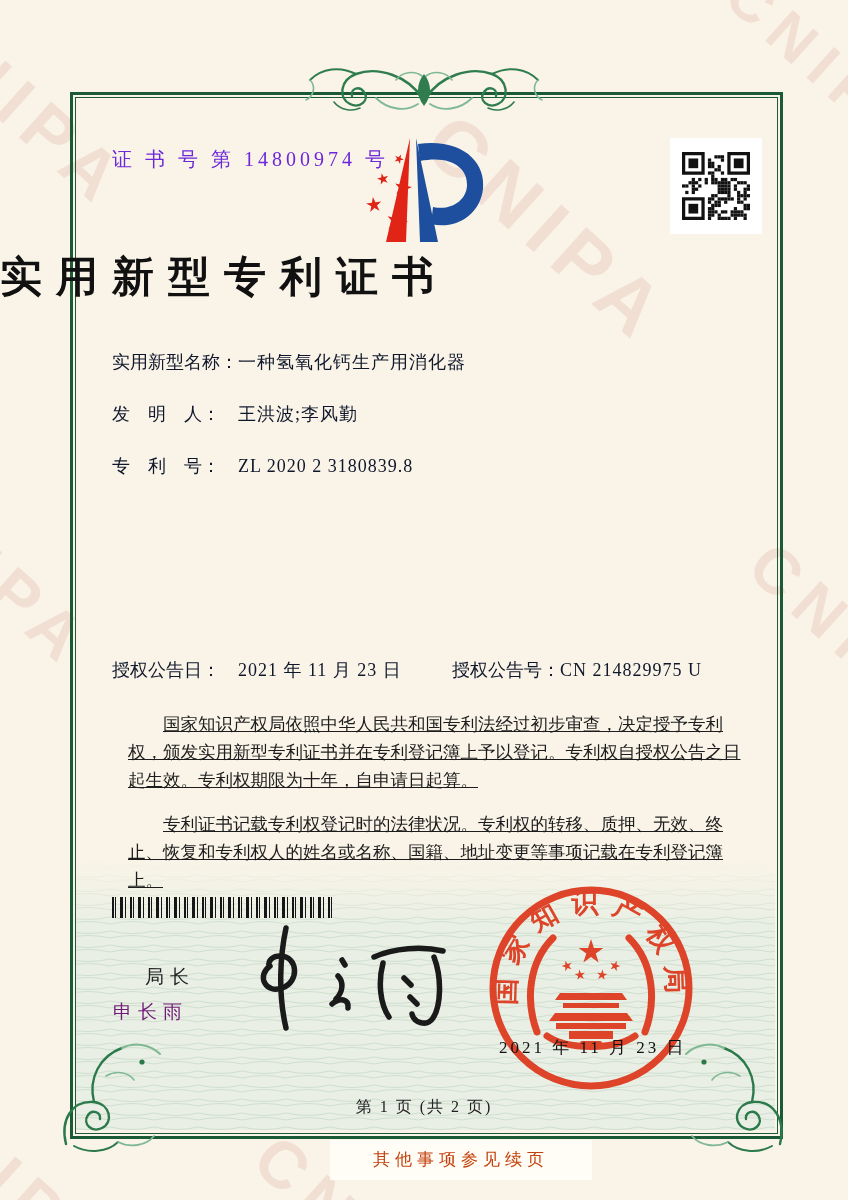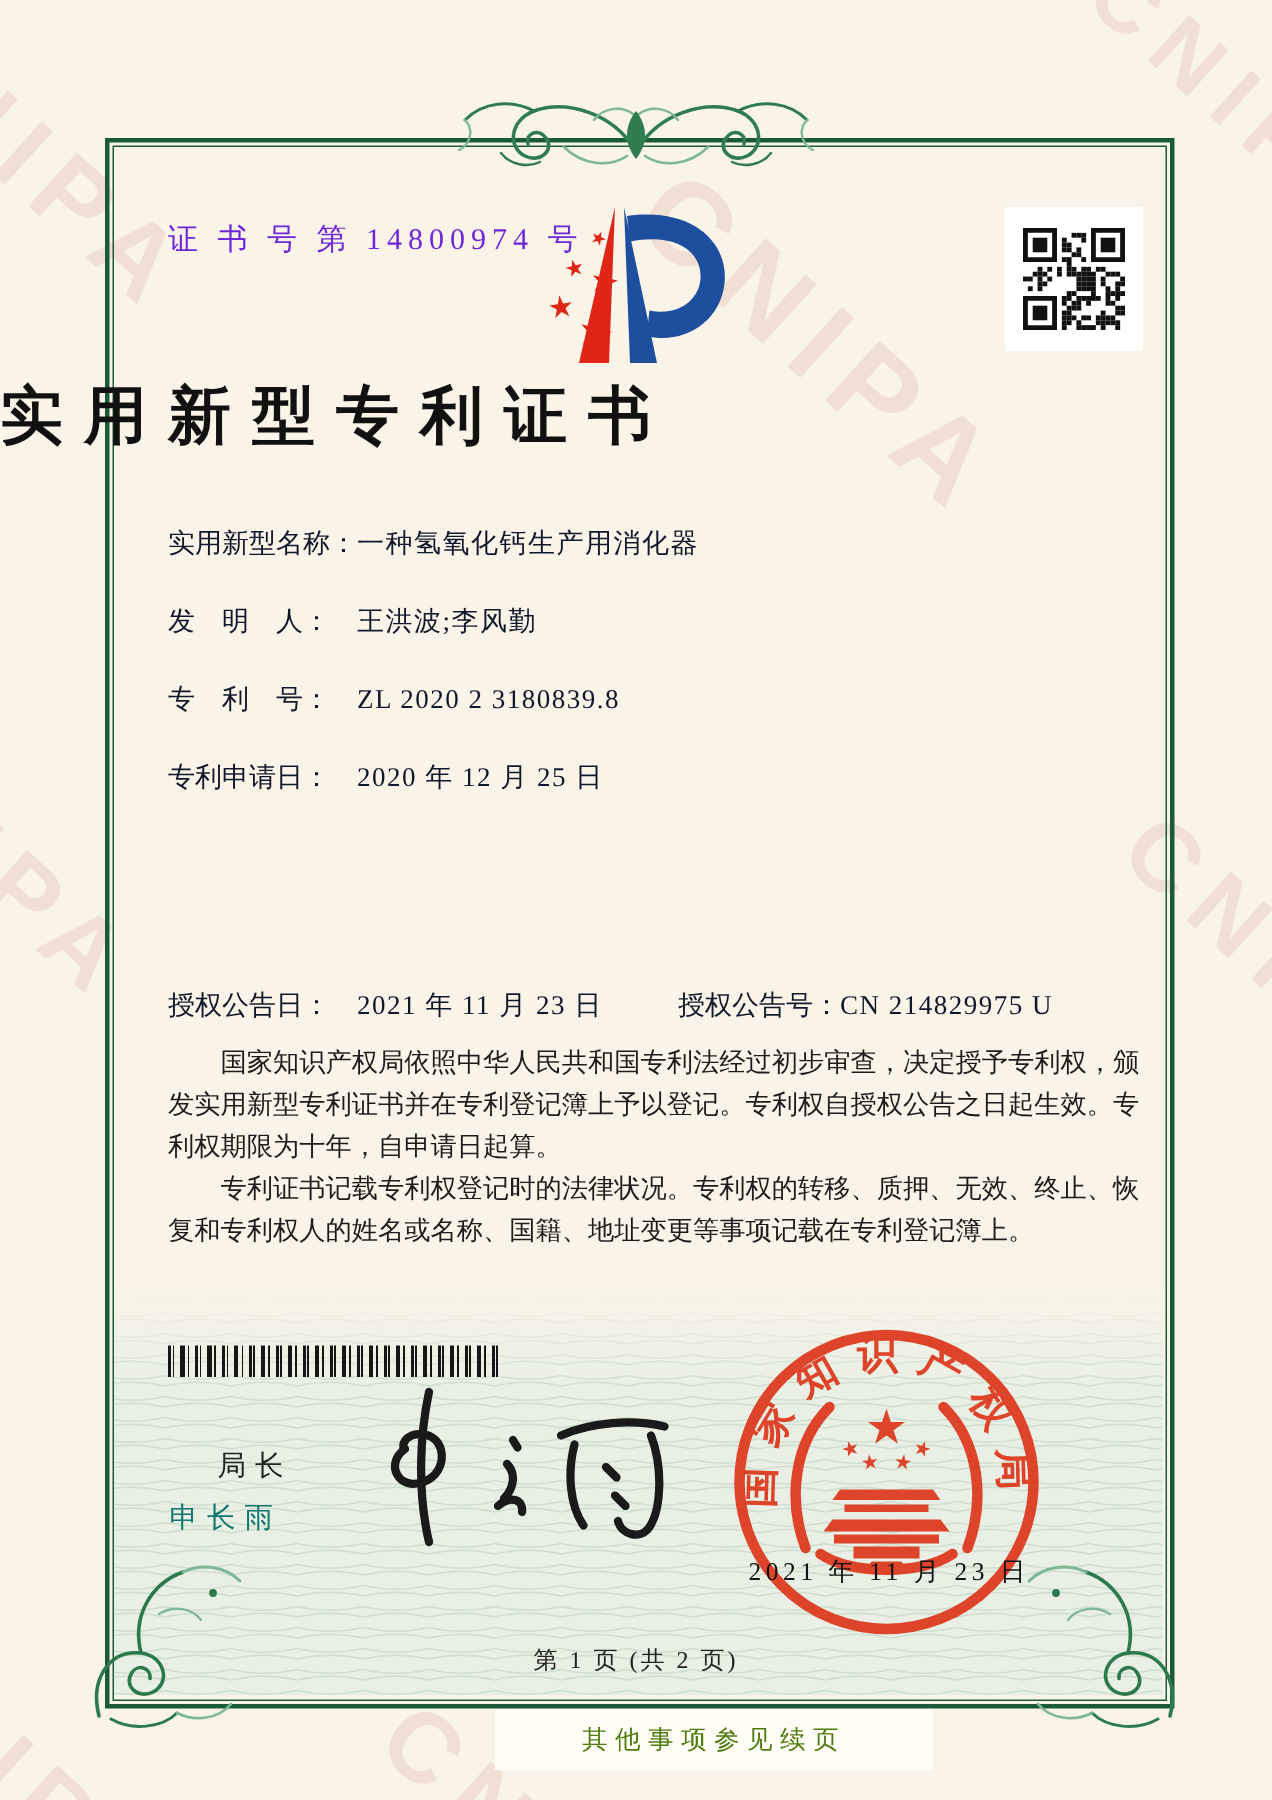--- a/index.html
+++ b/index.html
@@ -31,40 +31,40 @@
   .title{position:absolute;left:0;width:100%;top:249px;text-align:left;
          font-size:42px;font-weight:bold;color:#111;letter-spacing:14px;}
 
   .row{position:absolute;left:112px;font-size:18px;color:#0f172a;white-space:nowrap;}
   .row .lbl{display:inline-block;width:126px;}
   .row .val{letter-spacing:1px;}
   .row .val-fixed{display:inline-block;width:214px;letter-spacing:1px;}
 
   .paras{position:absolute;left:112px;top:694px;width:652px;font-size:17.5px;
          line-height:28px;color:#1c1c1c;}
-  .paras p{margin:0;text-indent:2em;}
+  .paras p{margin:16px;text-indent:2em;text-decoration:underline;}
 
   .barcode{position:absolute;left:112px;top:897px;width:223px;height:21px;
      background:
        repeating-linear-gradient(90deg,#161616 0 2px,rgba(0,0,0,0) 2px 3px,
          #161616 3px 4px,rgba(0,0,0,0) 4px 8px,#161616 8px 11px,rgba(0,0,0,0) 11px 13px,
          #161616 13px 14px,rgba(0,0,0,0) 14px 18px);}
 
   .juzhang{position:absolute;left:113px;top:964px;font-size:19px;color:#222;letter-spacing:6px;margin-left:32px;}
-  .juname{position:absolute;left:113px;top:999px;font-size:19px;color:#0f766e;letter-spacing:6px;}
+  .juname{position:absolute;left:113px;top:999px;font-size:19px;color:#701a75;letter-spacing:6px;}
   .sign{position:absolute;left:246px;top:922px;}
 
   .seal{position:absolute;left:485px;top:882px;}
   .sealdate{position:absolute;left:499px;top:1036px;font-size:17px;color:#111;
             letter-spacing:3px;z-index:5;}
 
   .pageinfo{position:absolute;left:0;width:848px;top:1097px;text-align:center;
             font-size:16px;color:#222;letter-spacing:2px;}
-  .note{position:absolute;left:330px;top:1140px;width:292px;height:40px;background:#fffdf6;
-        text-align:center;line-height:40px;font-size:17px;color:#4d7c0f;letter-spacing:5px;}
+  .note{position:absolute;left:330px;top:1140px;width:262px;height:40px;background:#fffdf6;
+        text-align:center;line-height:40px;font-size:17px;color:#c2410c;letter-spacing:5px;}
 
   .ornament-top{position:absolute;left:304px;top:58px;}
   .corner{position:absolute;}
   svg{display:block;}
 </style>
 </head>
 <body>
 
 <div class="page">
 
@@ -319,23 +319,20 @@
 
   <div class="row" style="top:350px">
     <span class="lbl">实用新型名称：</span><span class="val">一种氢氧化钙生产用消化器</span>
   </div>
   <div class="row" style="top:402px">
     <span class="lbl">发　明　人：</span><span class="val">王洪波;李风勤</span>
   </div>
   <div class="row" style="top:454px">
     <span class="lbl">专　利　号：</span><span class="val">ZL 2020 2 3180839.8</span>
   </div>
-  <div class="row" style="top:506px">
-    <span class="lbl">专利申请日：</span><span class="val">2020 年 12 月 25 日</span>
-  </div>
   <div class="row" style="top:658px">
     <span class="lbl">授权公告日：</span><span class="val-fixed">2021 年 11 月 23 日</span><span>授权公告号：</span><span class="val">CN 214829975 U</span>
   </div>
 
   <div class="paras">
     <p>国家知识产权局依照中华人民共和国专利法经过初步审查，决定授予专利权，颁发实用新型专利证书并在专利登记簿上予以登记。专利权自授权公告之日起生效。专利权期限为十年，自申请日起算。</p>
     <p>专利证书记载专利权登记时的法律状况。专利权的转移、质押、无效、终止、恢复和专利权人的姓名或名称、国籍、地址变更等事项记载在专利登记簿上。</p>
   </div>
 
   <div class="barcode"></div>

